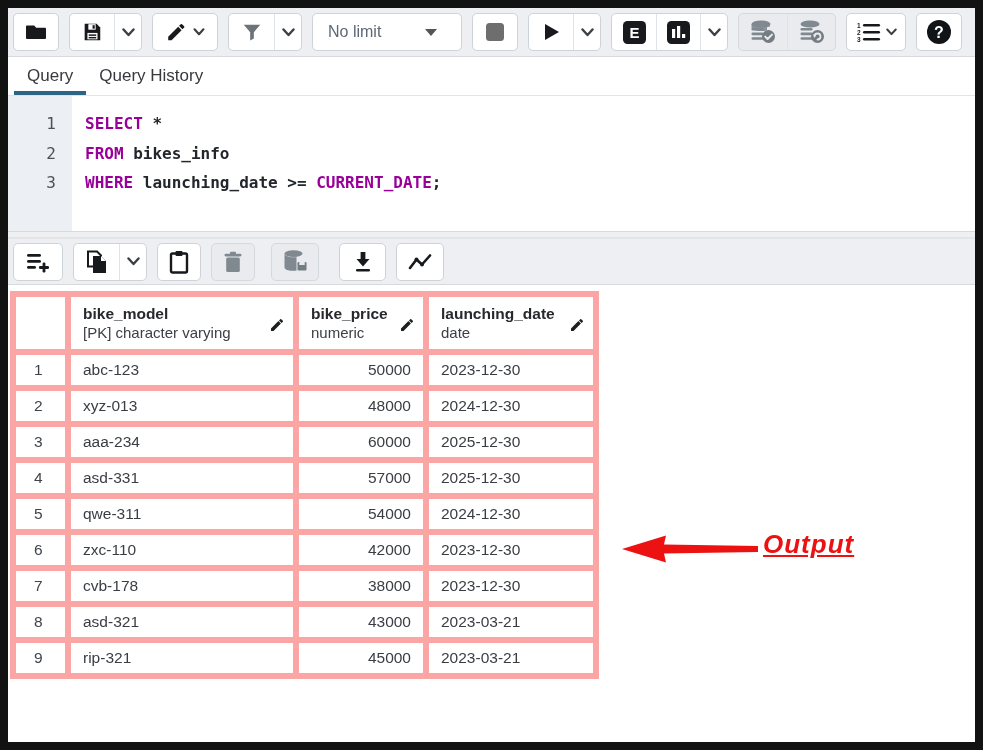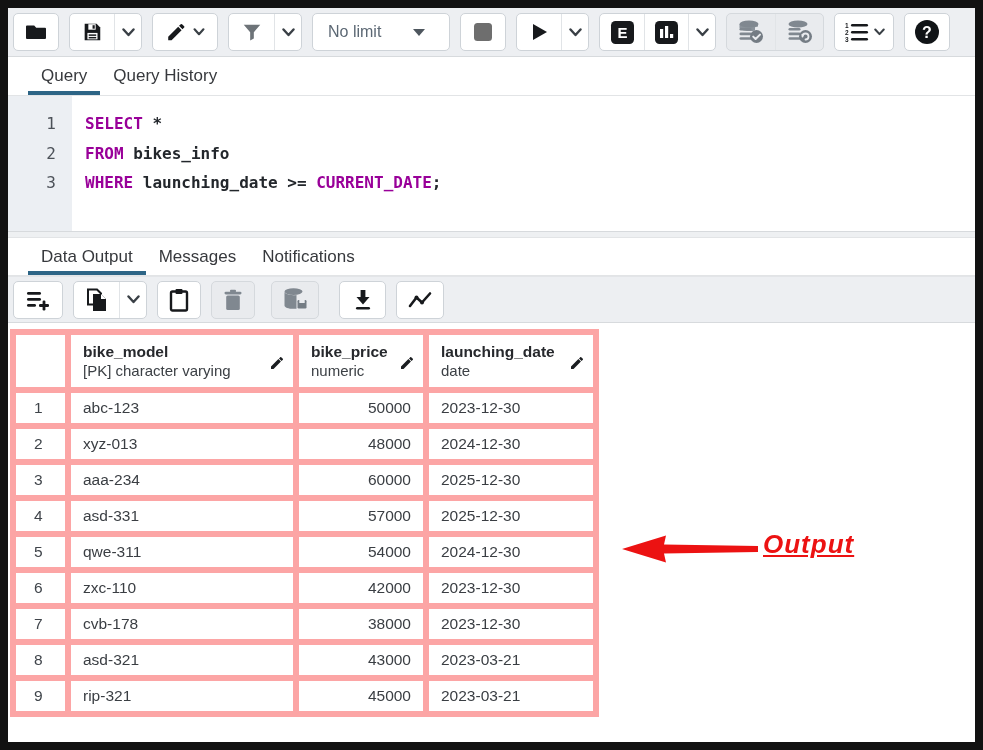--- a/index.html
+++ b/index.html
@@ -15,21 +15,21 @@
                border:1px solid #ced3d8; background:#fff; }
   .btn-group.disabled-group { background:#e9ebee; border-color:#d5d9dd; }
   .seg { display:flex; align-items:center; justify-content:center; height:100%; background:transparent; }
   .seg + .seg { border-left:1px solid #e1e4e7; }
   .caret { width:0; height:0; border-left:6px solid transparent; border-right:6px solid transparent;
            border-top:7px solid #4e565e; }
   .chev { stroke:#3a4046; stroke-width:2.4; fill:none; stroke-linecap:round; stroke-linejoin:round; }
   .limit-label { color:#5c6874; font-size:16px; }
 
   
-  .tabs { background:#fff; display:flex; align-items:stretch; border-bottom:1px solid #e2e4e6; padding-left:20px; }
+  .tabs { background:#fff; display:flex; align-items:stretch; border-bottom:1px solid #e2e4e6; padding-left:6px; }
   .tabs-top { height:39px; }
   .tabs-output { height:38px; }
   .tab { display:flex; align-items:center; padding:0 13px; font-size:17px; color:#37393d;
          position:relative; cursor:default; }
   .tab.active::after { content:""; position:absolute; left:0; right:0; bottom:0; height:4px;
                        background:var(--accent); }
 
   
   .editor { display:flex; height:136px; background:#fff; border-bottom:1px solid #d7dadd; }
   .gutter { width:64px; background:#eceff3; padding-top:13px; }
@@ -115,21 +115,21 @@
           </svg>
       </div>
       <div class="seg" style="width:27px">
         <svg width="13" height="9" viewBox="0 0 13 9">
             <polyline class="chev" points="1.5,1.5 6.5,7 11.5,1.5"></polyline>
           </svg>
       </div>
     </div>
 
     <div class="btn-group">
-      <div class="seg" style="width:136px; justify-content:space-between; padding:0 24px 0 15px;">
+      <div class="seg" style="width:148px; justify-content:space-between; padding:0 24px 0 15px;">
         <span class="limit-label">No limit</span>
         <span class="caret"></span>
       </div>
     </div>
 
     <div class="btn-group">
       <div class="seg" style="width:44px">
         <svg width="20" height="20" viewBox="0 0 20 20">
             <rect x="1" y="1" width="18" height="18" rx="3.5" fill="#6e6e6e"></rect>
           </svg>
@@ -238,31 +238,20 @@
         <div class="ln-num">3</div>
       </div>
     <div class="code">
         <div class="code-line"><span class="sql-kw">SELECT</span><span> *</span></div>
         <div class="code-line"><span class="sql-kw">FROM</span><span> bikes_info</span></div>
         <div class="code-line"><span class="sql-kw">WHERE</span><span> launching_date &gt;= </span><span class="sql-kw">CURRENT_DATE</span><span>;</span></div>
       </div>
   </div>
   <div class="spacer"></div>
 
-  <div class="tabs tabs-output">
-    <div class="tab active">
-        <span>Data Output</span>
-      </div>
-    <div class="tab">
-        <span>Messages</span>
-      </div>
-    <div class="tab">
-        <span>Notifications</span>
-      </div>
-  </div>
 
   <div class="toolbar toolbar-data">
     <div class="btn-group">
       <div class="seg" style="width:48px">
         <svg width="24" height="22" viewBox="0 0 24 22">
             <rect x="1" y="3" width="14" height="2.8" rx="1.4" class="icon-dark"></rect>
             <rect x="1" y="9" width="14" height="2.8" rx="1.4" class="icon-dark"></rect>
             <rect x="1" y="15" width="9" height="2.8" rx="1.4" class="icon-dark"></rect>
             <rect x="16.6" y="11.5" width="2.8" height="10" rx="1.2" class="icon-dark"></rect>
             <rect x="13" y="15.1" width="10" height="2.8" rx="1.2" class="icon-dark"></rect>

